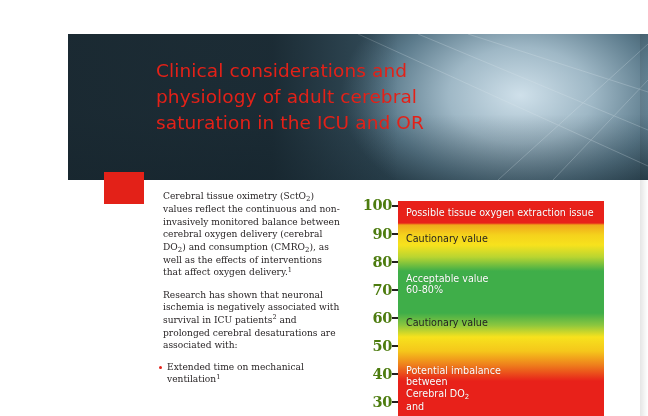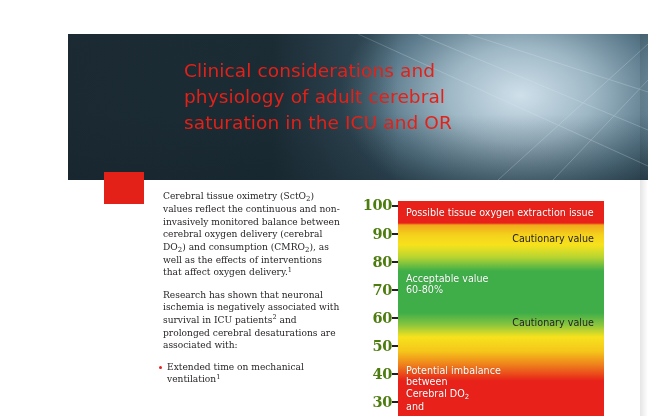--- a/index.html
+++ b/index.html
@@ -72,21 +72,20 @@
     position: absolute;
     left: 88px;
     top: 24px;
     width: 270px;
     color: #e32118;
     font-family: "DejaVu Sans", sans-serif;
     font-size: 18.5px;
     line-height: 26px;
     font-weight: 400;
     letter-spacing: 0.1px;
-    margin-left: 28px;
   }
 
   
   .sheet {
     position: absolute;
     left: 68px;
     top: 180px;
     width: 580px;
     height: 236px;
     background: #ffffff;
@@ -219,21 +218,21 @@
     position: absolute;
     left: 8px;
     width: 188px;
     color: #ffffff;
     font-family: "DejaVu Sans", sans-serif;
     font-size: 9.6px;
     font-weight: 400;
     line-height: 11.4px;
     text-shadow: 0 0 1px rgba(0,0,0,0.25);
   }
-  .band-label.dark { color: #231f20; text-shadow: none; text-align: right; }
+  .band-label.dark { color: #231f20; text-shadow: none; }
 
   
   .page-shadow {
     position: absolute;
     left: 640px;
     top: 34px;
     width: 8px;
     height: 382px;
     background: linear-gradient(90deg, rgba(0,0,0,0.10), rgba(0,0,0,0));
   }

